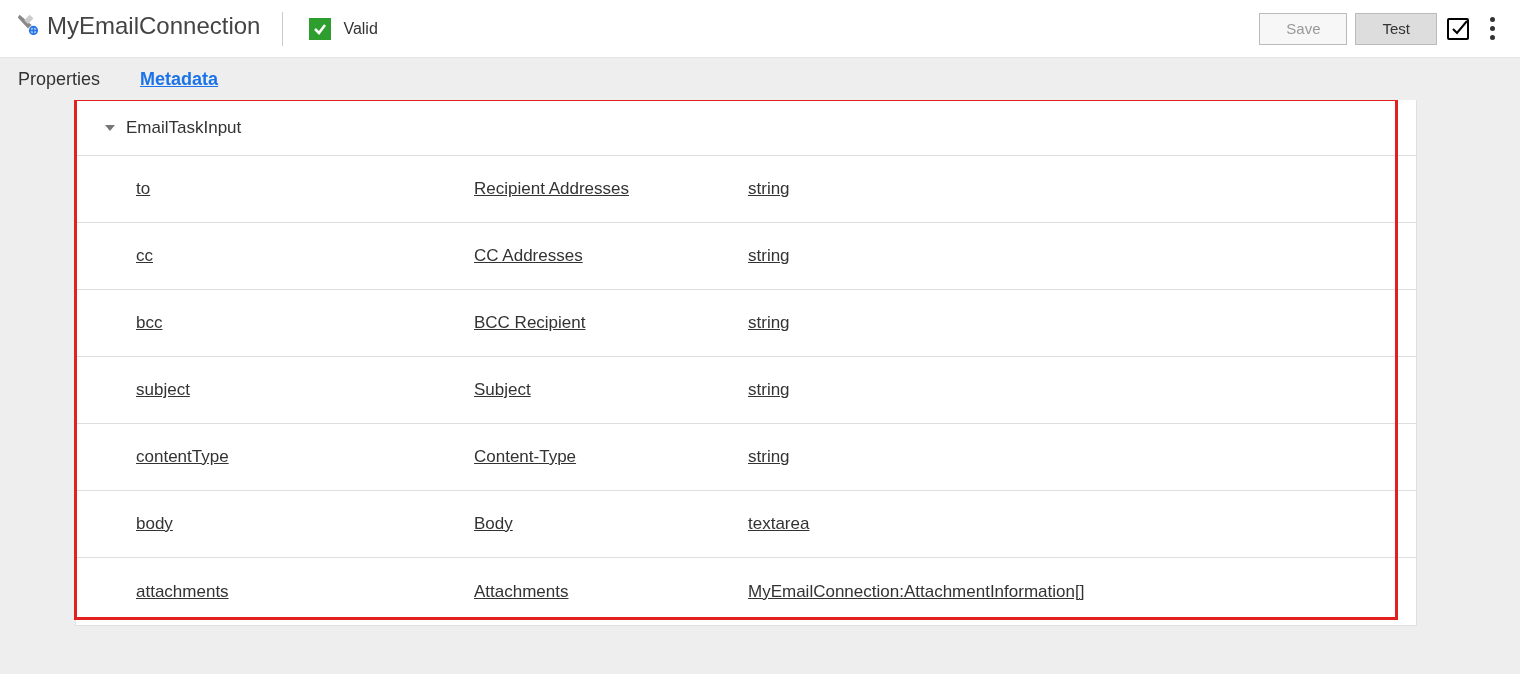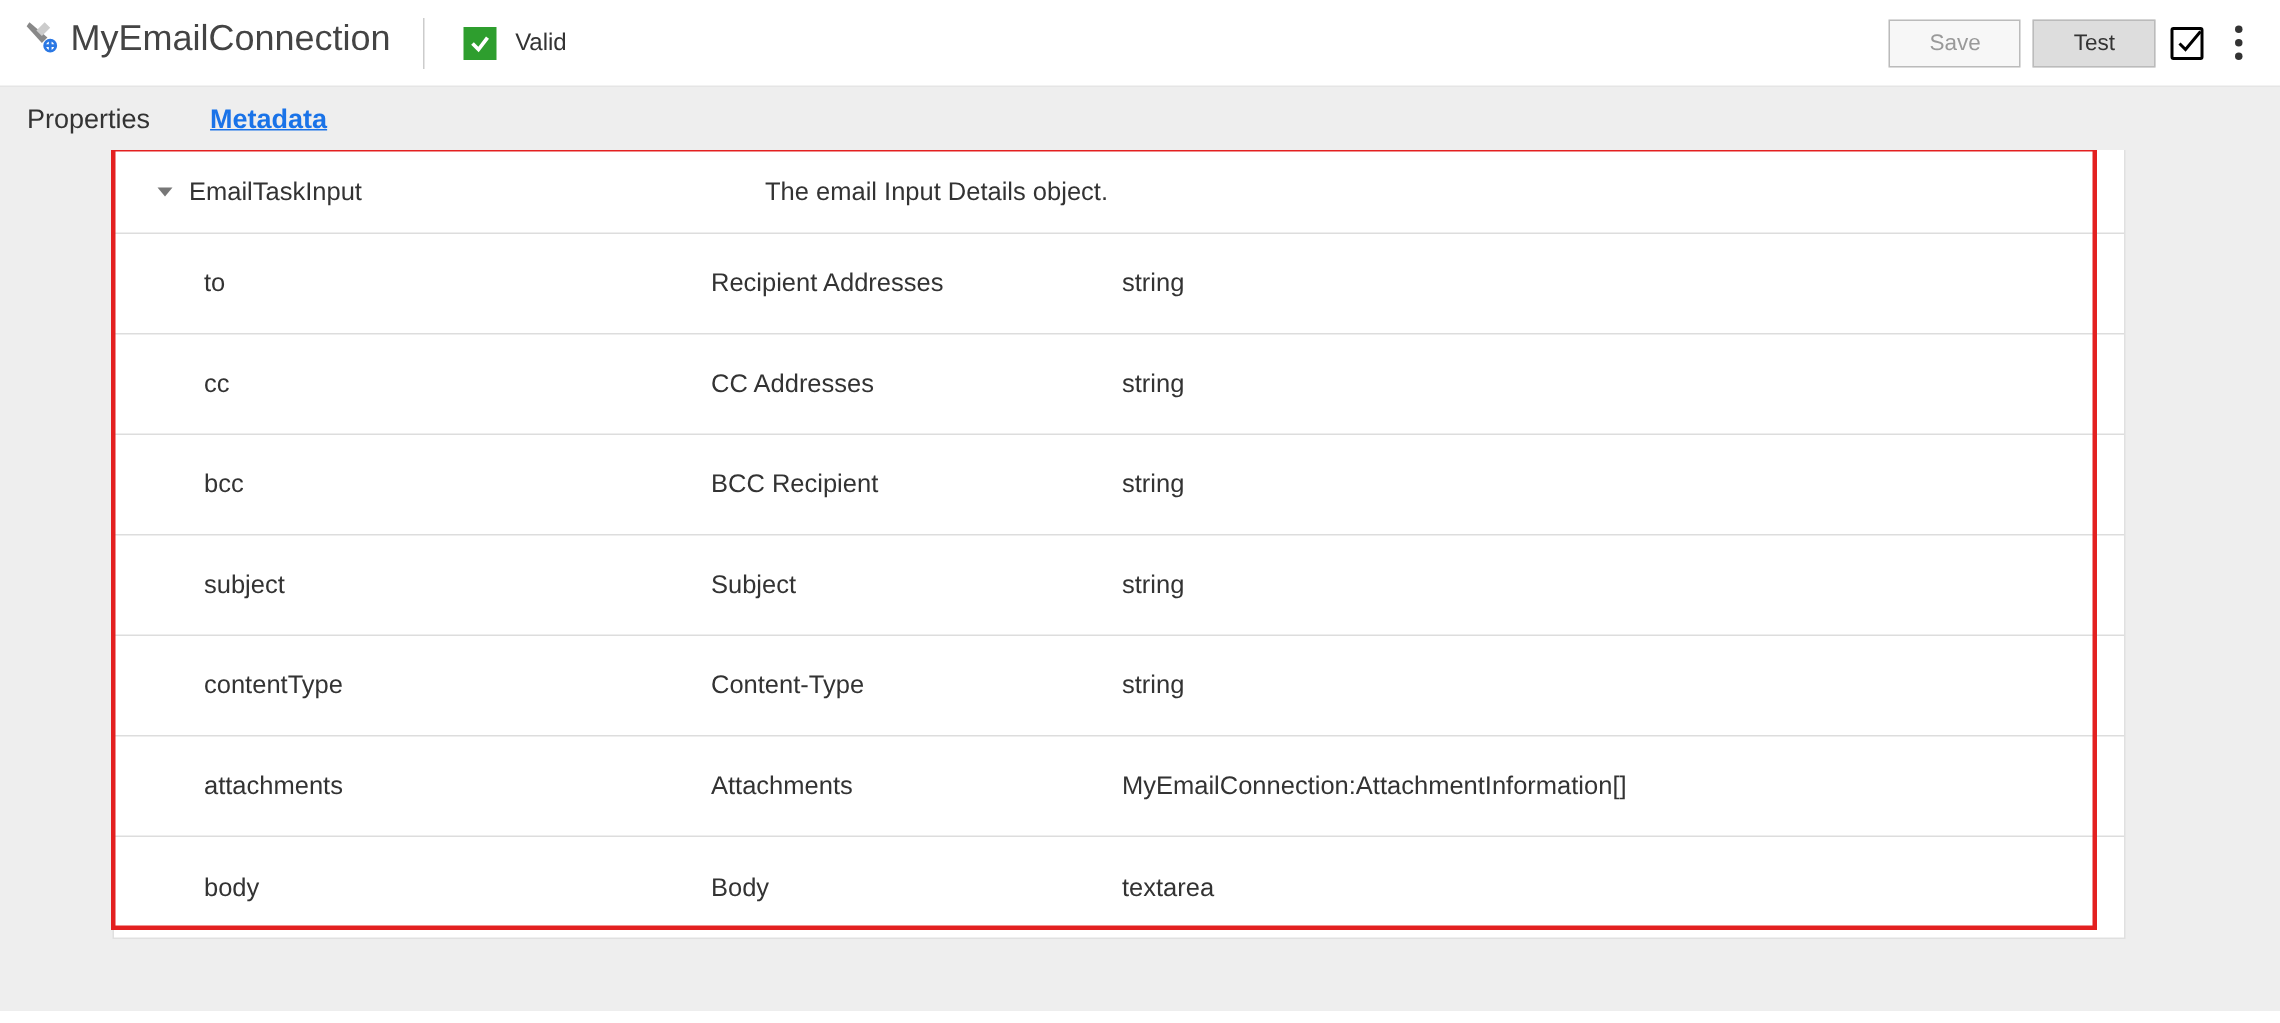--- a/index.html
+++ b/index.html
@@ -122,21 +122,21 @@
     
     .row {
       display: flex;
       align-items: center;
       height: 56px;
       border-bottom: 1px solid #ddd;
       padding: 0 0 0 4px;
     }
     .row:last-child { border-bottom: none; }
     .row-parent { height: 56px; }
-    .row-child { height: 67px; }
+    .row-child { height: 67px; text-decoration: underline; }
     .col-expand { width: 46px; display: flex; justify-content: flex-end; align-items: center; padding-right: 10px; }
     .col-expand svg { display: block; }
     .col-name { flex: 0 0 338px; font-size: 17px; color: #333; }
     .col-label { flex: 0 0 274px; font-size: 17px; color: #333; }
     .col-type { flex: 0 0 204px; font-size: 17px; color: #333; }
     .col-desc { flex: 1; font-size: 17px; color: #333; }
     .row-child .col-expand { width: 56px; }
     .row-parent .col-name { flex: 0 0 384px; }
     .row-parent .col-label { flex: 0 0 430px; }
     .row-parent .col-desc { flex: 1; }
@@ -193,21 +193,20 @@
   <div class="panel">
     <div class="highlight-box"></div>
 
     <div class="row row-parent">
       <div class="col-expand">
         <svg width="12" height="12" viewBox="0 0 12 12">
             <path d="M1 3 L11 3 L6 9 Z" fill="#777"></path>
           </svg>
       </div>
       <div class="col-name">EmailTaskInput</div>
-      <div class="col-desc">The email Input Details object.</div>
     </div>
 
     <div class="row row-child">
       <div class="col-expand"></div>
       <div class="col-name">to</div>
       <div class="col-label">Recipient Addresses</div>
       <div class="col-type">string</div>
       <div class="col-desc"></div>
     </div>
     <div class="row row-child">
@@ -229,31 +228,31 @@
       <div class="col-name">subject</div>
       <div class="col-label">Subject</div>
       <div class="col-type">string</div>
       <div class="col-desc"></div>
     </div>
     <div class="row row-child">
       <div class="col-expand"></div>
       <div class="col-name">contentType</div>
       <div class="col-label">Content-Type</div>
       <div class="col-type">string</div>
+      <div class="col-desc"></div>
+    </div>
+    <div class="row row-child">
+      <div class="col-expand"></div>
+      <div class="col-name">body</div>
+      <div class="col-label">Body</div>
+      <div class="col-type">textarea</div>
       <div class="col-desc"></div>
     </div>
     <div class="row row-child">
       <div class="col-expand"></div>
       <div class="col-name">attachments</div>
       <div class="col-label">Attachments</div>
       <div class="col-type">MyEmailConnection:AttachmentInformation[]</div>
       <div class="col-desc"></div>
     </div>
-    <div class="row row-child">
-      <div class="col-expand"></div>
-      <div class="col-name">body</div>
-      <div class="col-label">Body</div>
-      <div class="col-type">textarea</div>
-      <div class="col-desc"></div>
-    </div>
 
   </div>
 </div>
 
 </body></html>

